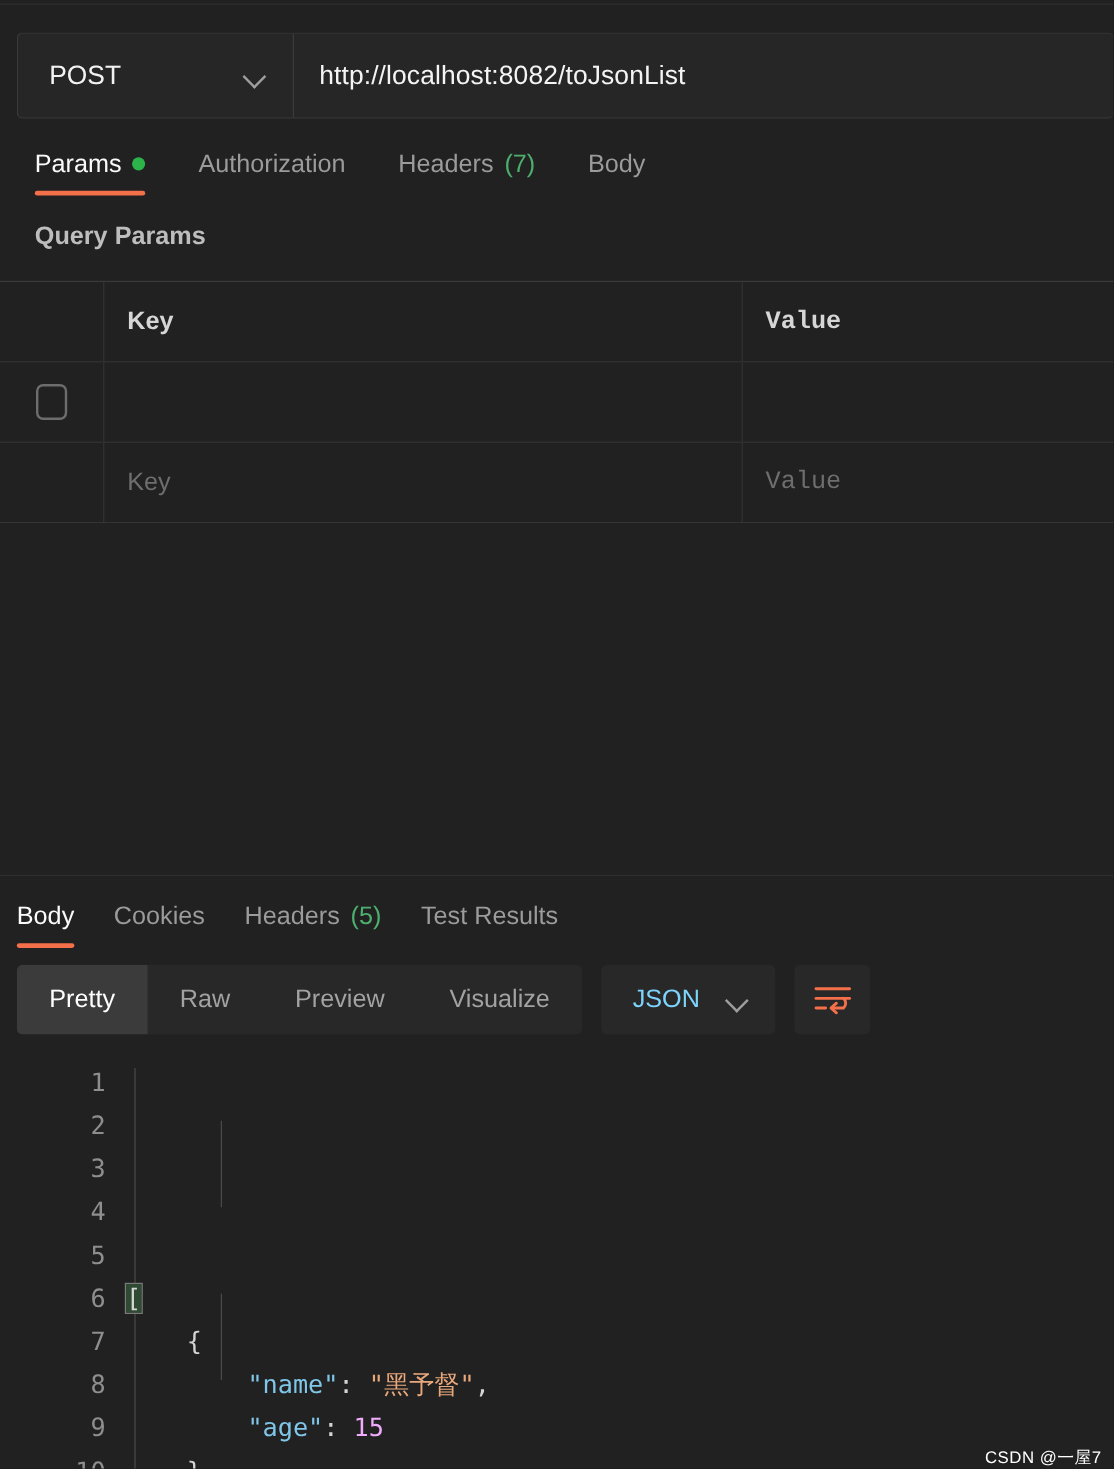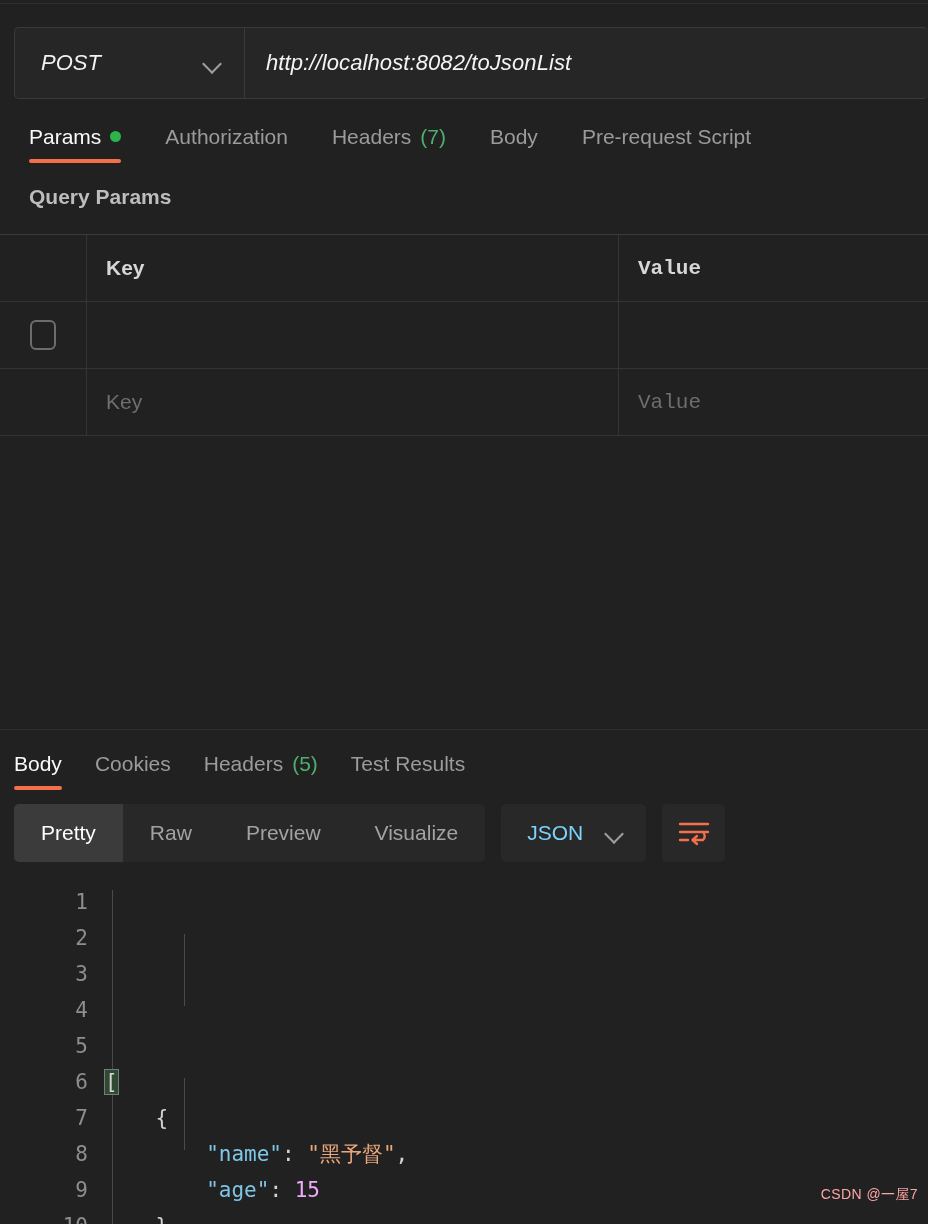--- a/index.html
+++ b/index.html
@@ -33,21 +33,20 @@
     flex: 0 0 auto;
   }
   .urlbar {
     display: flex;
     height: 72px;
     border: 1px solid #3a3a3a;
     border-radius: 5px;
     border-right: none;
     background: #262626;
     overflow: hidden;
-    font-style: italic;
   }
   .method-select {
     width: 230px;
     display: flex;
     align-items: center;
     justify-content: space-between;
     padding: 0 22px 0 26px;
     border-right: 1px solid #3a3a3a;
     color: #f2f2f2;
     font-size: 22px;
@@ -262,23 +261,23 @@
   .tk-pun  { color: #d4d4d4; }
   .brk-hl {
     background: #2f4a33;
     outline: 1px solid #7a7a7a;
   }
 
   
   .watermark {
     position: absolute;
     right: 10px;
-    bottom: 20px;
+    bottom: 0;
     font-size: 14px;
-    color: #fca5a5;
+    color: #ffffff;
     letter-spacing: 0.4px;
     margin-left: 28px;
   }
 </style>
 </head>
 <body>
 
 <div class="app">
 
   <div class="top-hairline"></div>
@@ -302,23 +301,20 @@
     </div>
     <div class="tab">
       <span>Authorization</span>
     </div>
     <div class="tab">
       <span>Headers</span>
       <span class="cnt-green">(7)</span>
     </div>
     <div class="tab">
       <span>Body</span>
-    </div>
-    <div class="tab">
-      <span>Pre-request Script</span>
     </div>
   </div>
 
   <div class="qp-title">Query Params</div>
 
   <div class="ptable">
     <div class="prow head-row">
       <div class="pcell c-check"></div>
       <div class="pcell c-key">Key</div>
       <div class="pcell c-val">Value</div>

